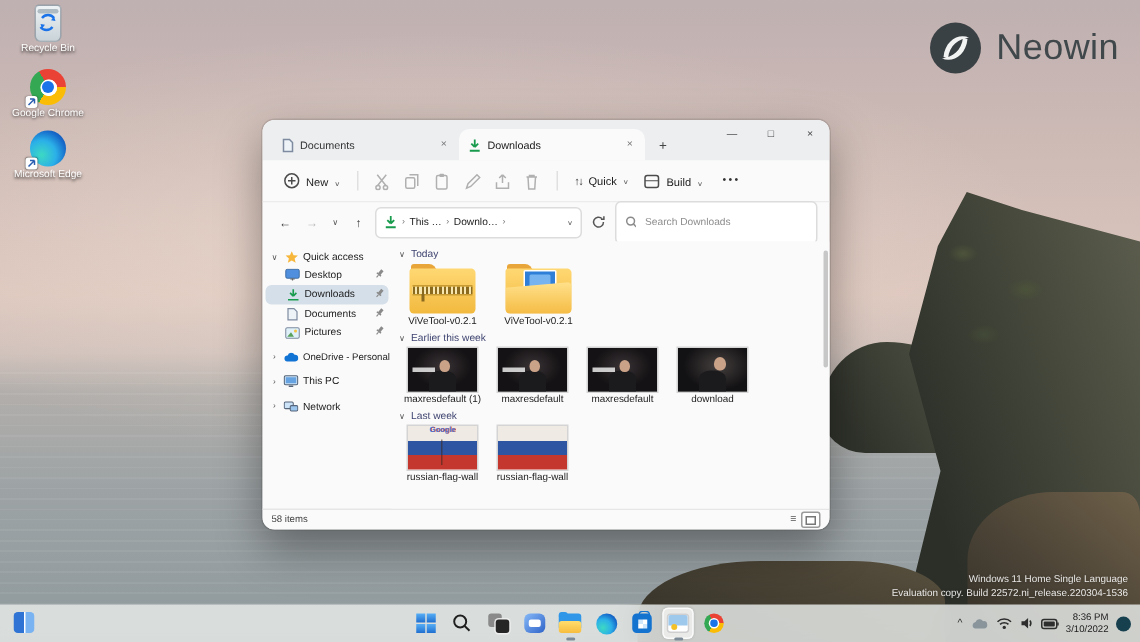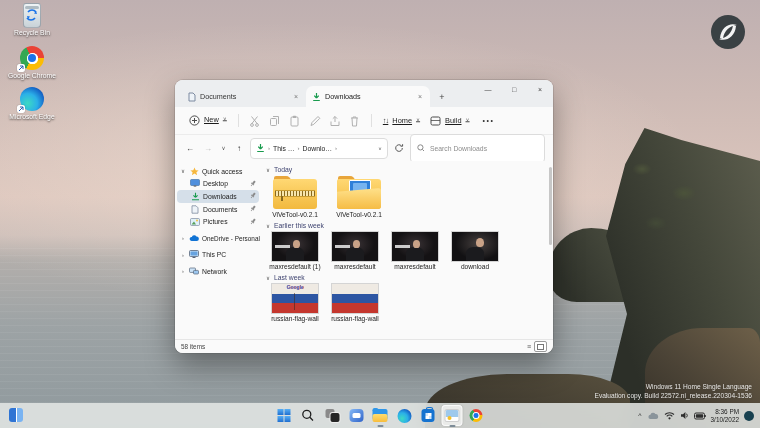--- a/index.html
+++ b/index.html
@@ -73,21 +73,21 @@
   .tab .t-lbl{flex:1;white-space:nowrap;overflow:hidden;}
   .tab .t-close{font-size:7px;color:#777;padding:0 2px;}
   .newtab{width:16px;height:16px;margin:0 0 2px 4px;display:flex;align-items:center;justify-content:center;
     font-size:9px;color:#444;border-radius:4px;}
   .drag{flex:1;height:100%;}
   .wctrls{display:flex;align-items:flex-start;height:100%;}
   .wbtn{width:26px;height:18px;display:flex;align-items:center;justify-content:center;font-size:7px;color:#444;}
 
   .toolbar{height:27px;flex:none;display:flex;align-items:center;padding:0 9px;gap:0;background:#fafafa;
     border-bottom:1px solid #ececec;}
-  .tbtn{display:flex;align-items:flex-start;gap:4px;font-size:7.4px;color:#1b1b1b;padding:3px 5px;border-radius:4px;text-decoration:underline;}
+  .tbtn{display:flex;align-items:flex-end;gap:4px;font-size:7.4px;color:#1b1b1b;padding:3px 5px;border-radius:4px;}
   .tsep{width:1px;height:13px;background:#e0e0e0;margin:0 6px;}
   .ticon{display:flex;align-items:center;justify-content:center;width:20px;height:16px;}
   .chev{font-size:5.5px;color:#666;transform:scaleY(.8);}
   .more{font-size:7px;letter-spacing:1.5px;color:#333;margin-left:8px;}
   .sorticon{font-size:7.5px;color:#333;letter-spacing:-1px;}
 
   .addressrow{height:26px;flex:none;display:flex;align-items:center;padding:0 8px;gap:4px;background:#fafafa;}
   .nav{font-size:8px;color:#333;width:14px;text-align:center;}
   .nav.dis{color:#b9b9b9;}
   .nav.sm{font-size:5.5px;color:#555;width:9px;}
@@ -249,20 +249,21 @@
       <div class="lbl">Microsoft Edge</div>
     </div>
   </div>
 
   <div class="neowin">
     <svg width="36" height="36">
       <circle cx="18" cy="18" r="17" fill="#3a4144"></circle>
       <path d="M10 24 C 11 13, 20 8, 27 11 C 20 12, 14 16, 13 25 Z" fill="#f2f4f4"></path>
       <path d="M26 12 C 25 23, 16 28, 9 25 C 16 24, 22 20, 23 11 Z" fill="#f2f4f4"></path>
     </svg>
+    <span class="neo-word">Neowin</span>
   </div>
 
   <div class="window">
 
     <div class="titlebar">
       <div class="tabs">
         <div class="tab">
           <svg width="8" height="10">
             <path d="M1 1 h4 l2 2 v6 h-6 Z" fill="#eef3f8" stroke="#7d8aa0" stroke-width="1"></path>
           </svg>
@@ -326,21 +327,21 @@
           </svg>
       </div>
       <div class="ticon">
         <svg width="11" height="12">
             <path d="M2 3 h7 M4 3 v-1 h3 v1 M3 3 l0.5 8 h4 L8 3" stroke="#b0b0b0" fill="none"></path>
           </svg>
       </div>
       <div class="tsep"></div>
       <div class="tbtn">
         <span class="sorticon">↑↓</span>
-        <span>Home</span>
+        <span>Quick</span>
         <span class="chev">∨</span>
       </div>
       <div class="tbtn">
         <svg width="11" height="10">
           <rect x="1" y="1" width="9" height="8" rx="1.5" stroke="#4b4b4b" fill="none"></rect>
           <path d="M1 4.5 h9" stroke="#4b4b4b" stroke-width="0.8"></path>
         </svg>
         <span>Build</span>
         <span class="chev">∨</span>
       </div>

